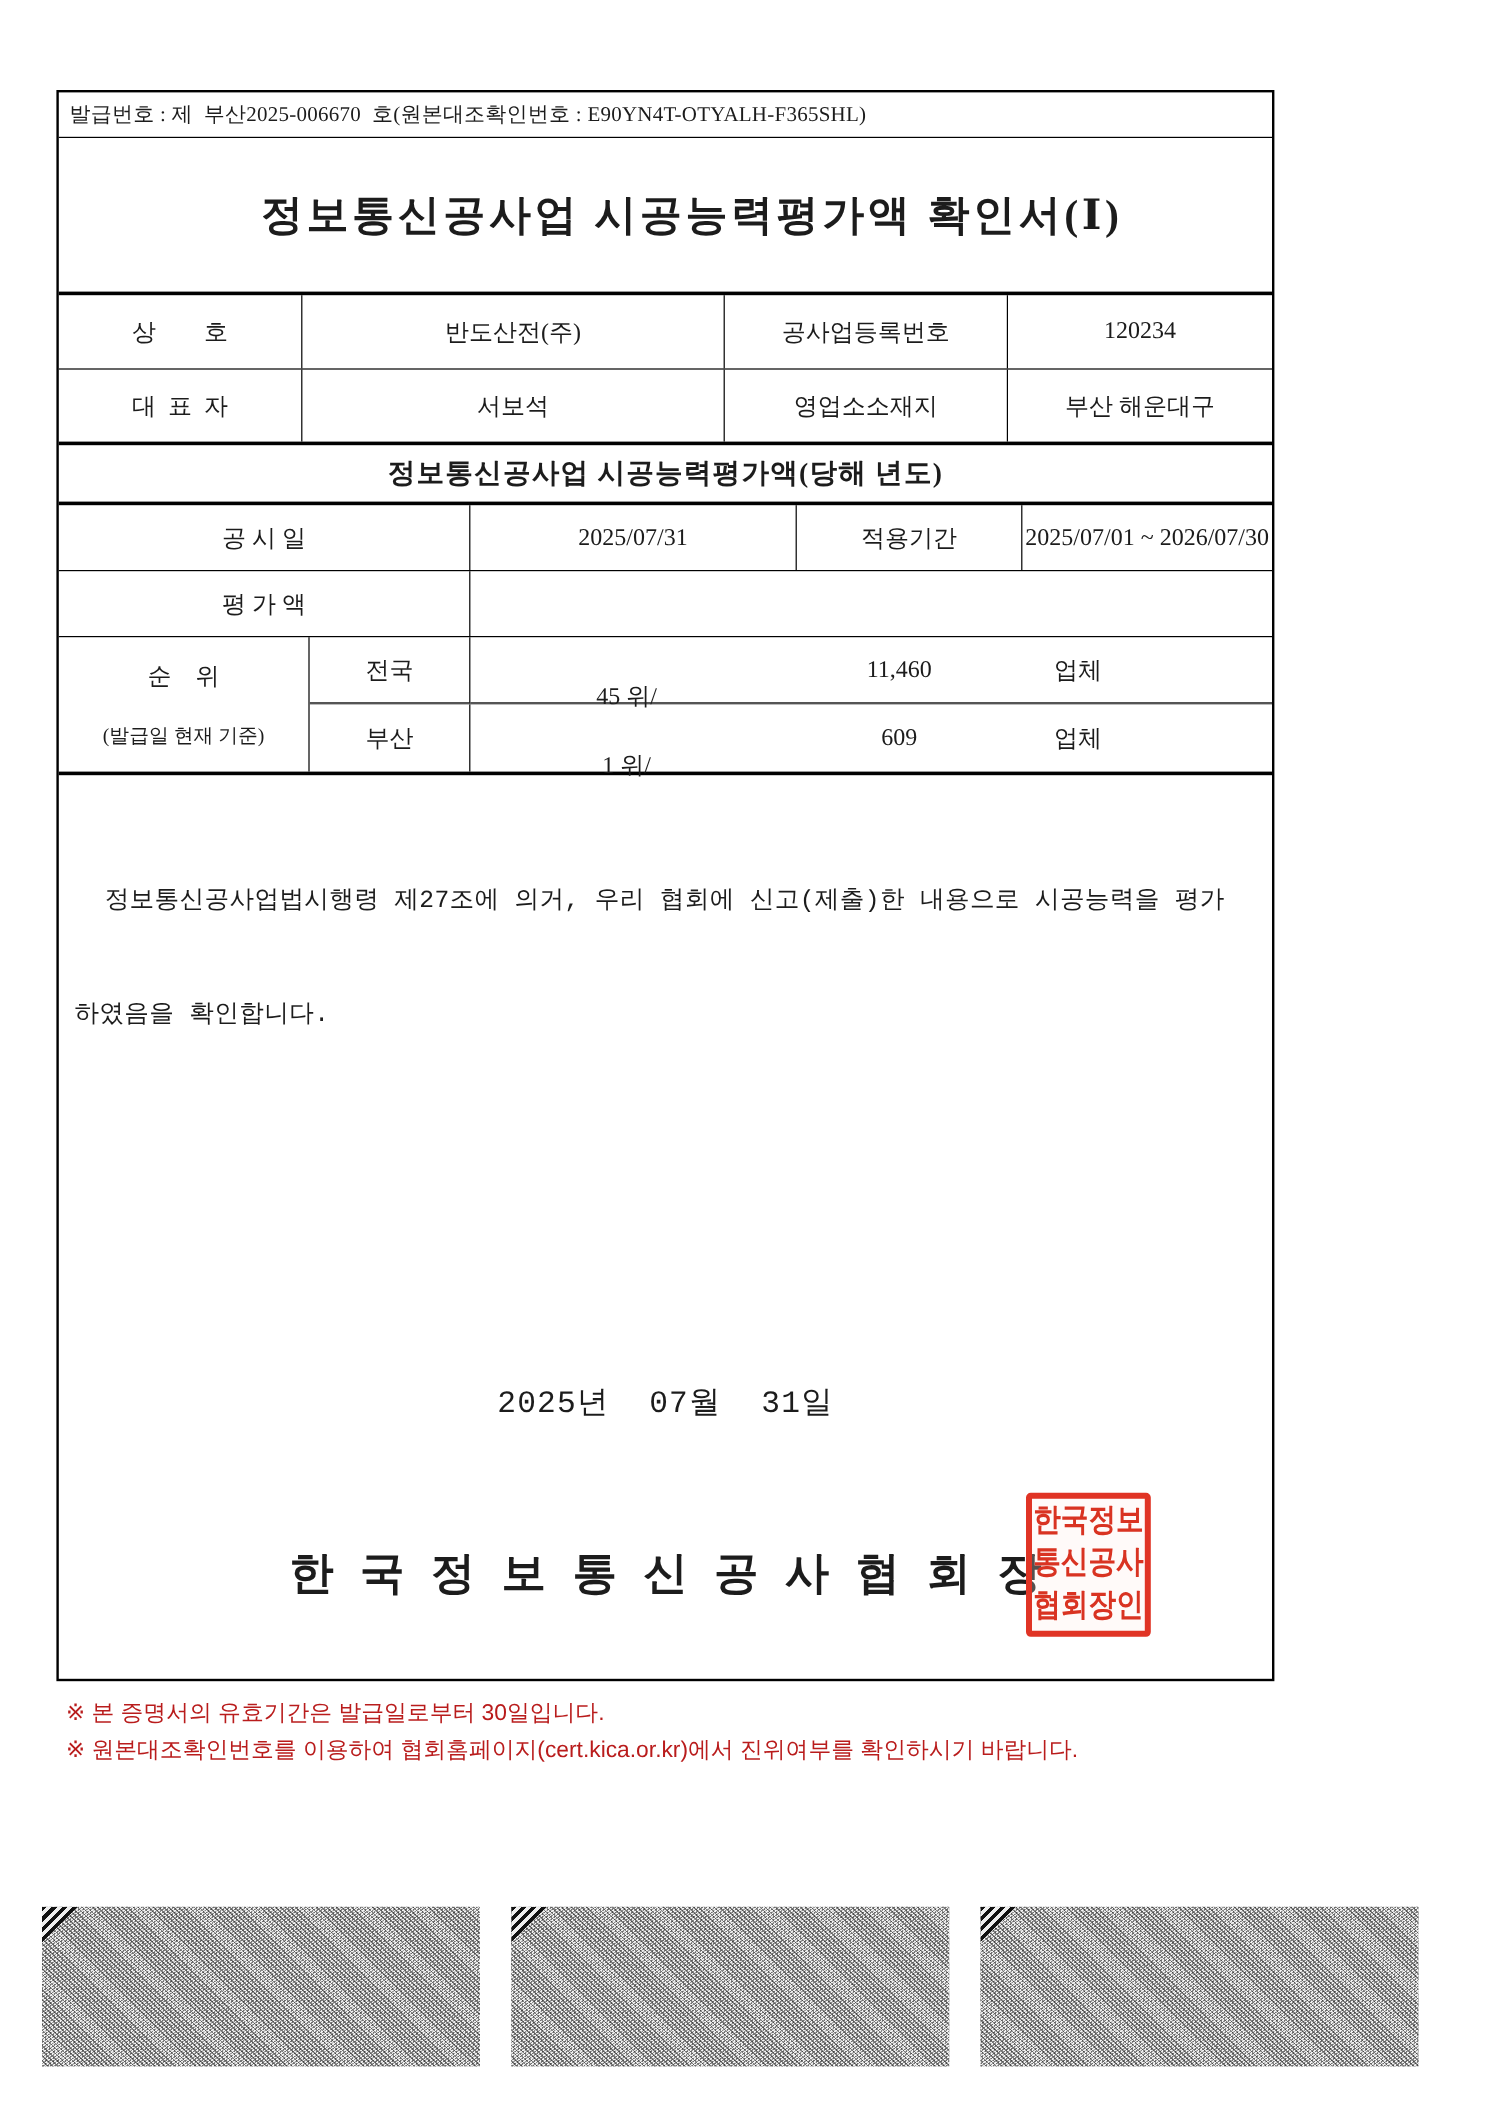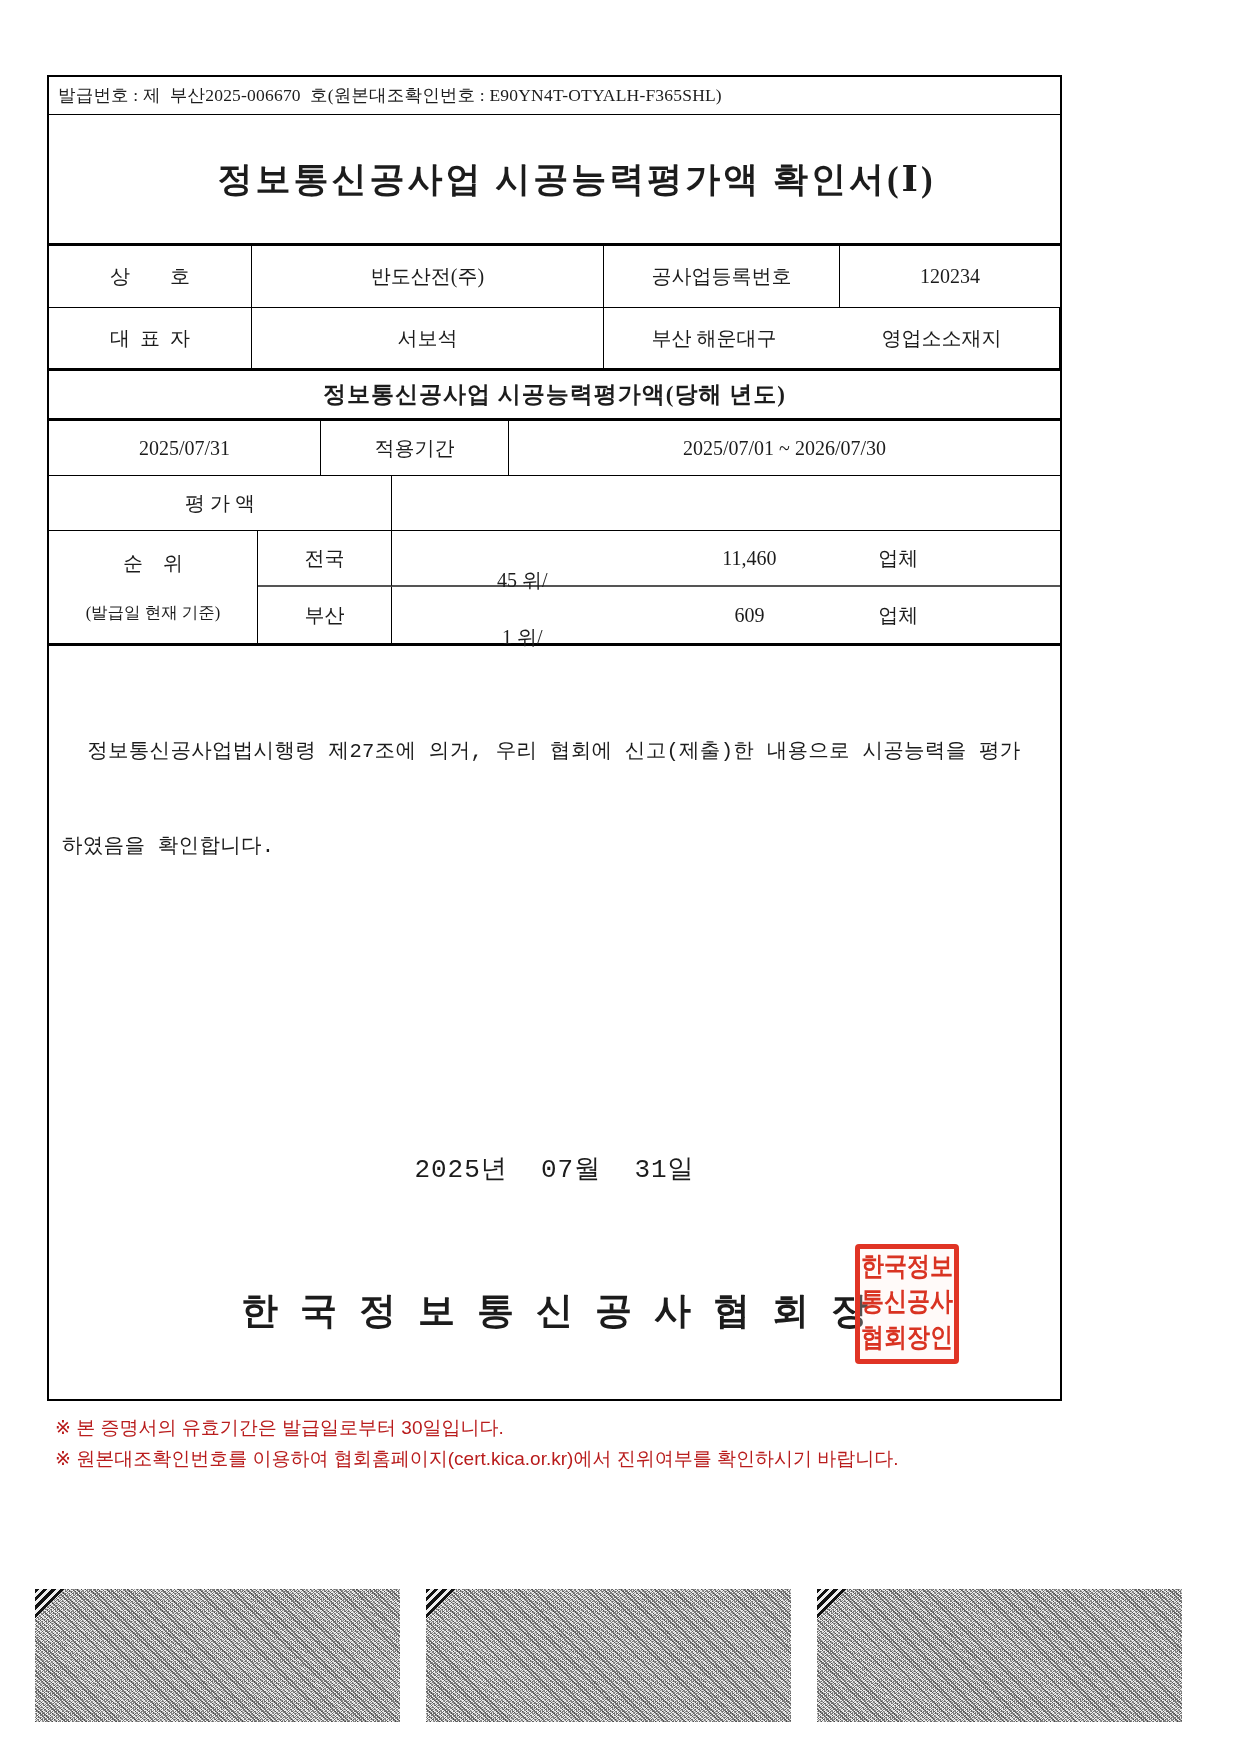--- a/index.html
+++ b/index.html
@@ -173,29 +173,30 @@
   <div class="info-table">
     <div class="info-row">
       <div class="cell vline info-c1">상        호</div>
       <div class="cell vline info-c2">반도산전(주)</div>
       <div class="cell vline info-c3">공사업등록번호</div>
       <div class="cell info-c4">120234</div>
     </div>
     <div class="info-row">
       <div class="cell vline info-c1">대  표  자</div>
       <div class="cell vline info-c2">서보석</div>
+      <div class="cell vline info-c3">영업소소재지</div>
       <div class="cell info-c4">부산 해운대구</div>
-      <div class="cell vline info-c3">영업소소재지</div>
     </div>
   </div>
 
   <div class="section-title">정보통신공사업 시공능력평가액(당해 년도)</div>
 
   <div>
     <div class="eval-row bline">
+      <div class="cell vline ev-c1">공 시 일</div>
       <div class="cell vline ev-c2">2025/07/31</div>
       <div class="cell vline ev-c3">적용기간</div>
       <div class="cell ev-c4">2025/07/01 ~ 2026/07/30</div>
     </div>
     <div class="eval-row bline">
       <div class="cell vline ev-c1">평 가 액</div>
     </div>
     <div class="rank-grid">
       <div class="rank-label-cell">
         <span>순    위</span>

